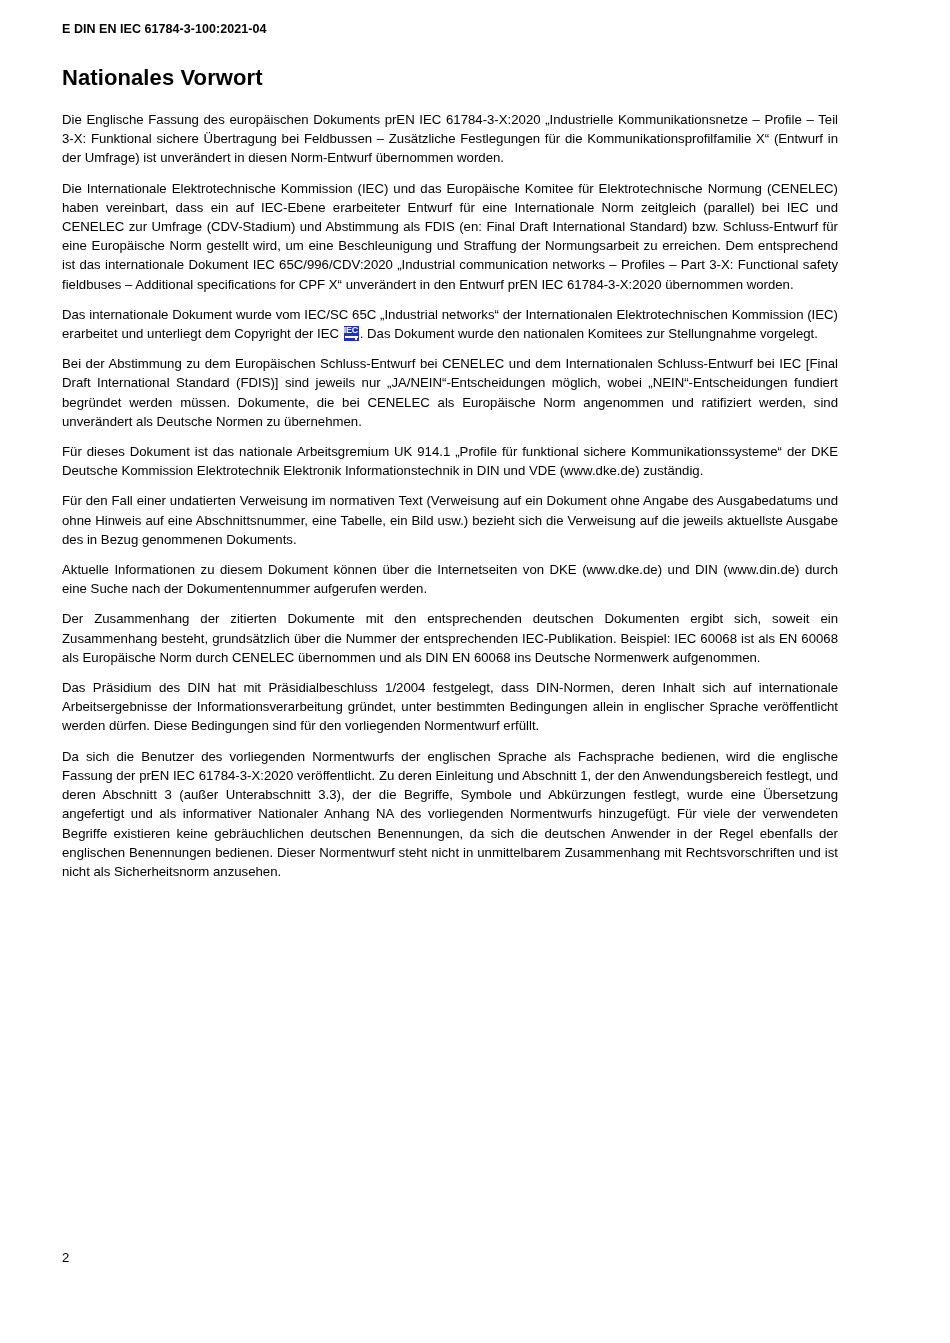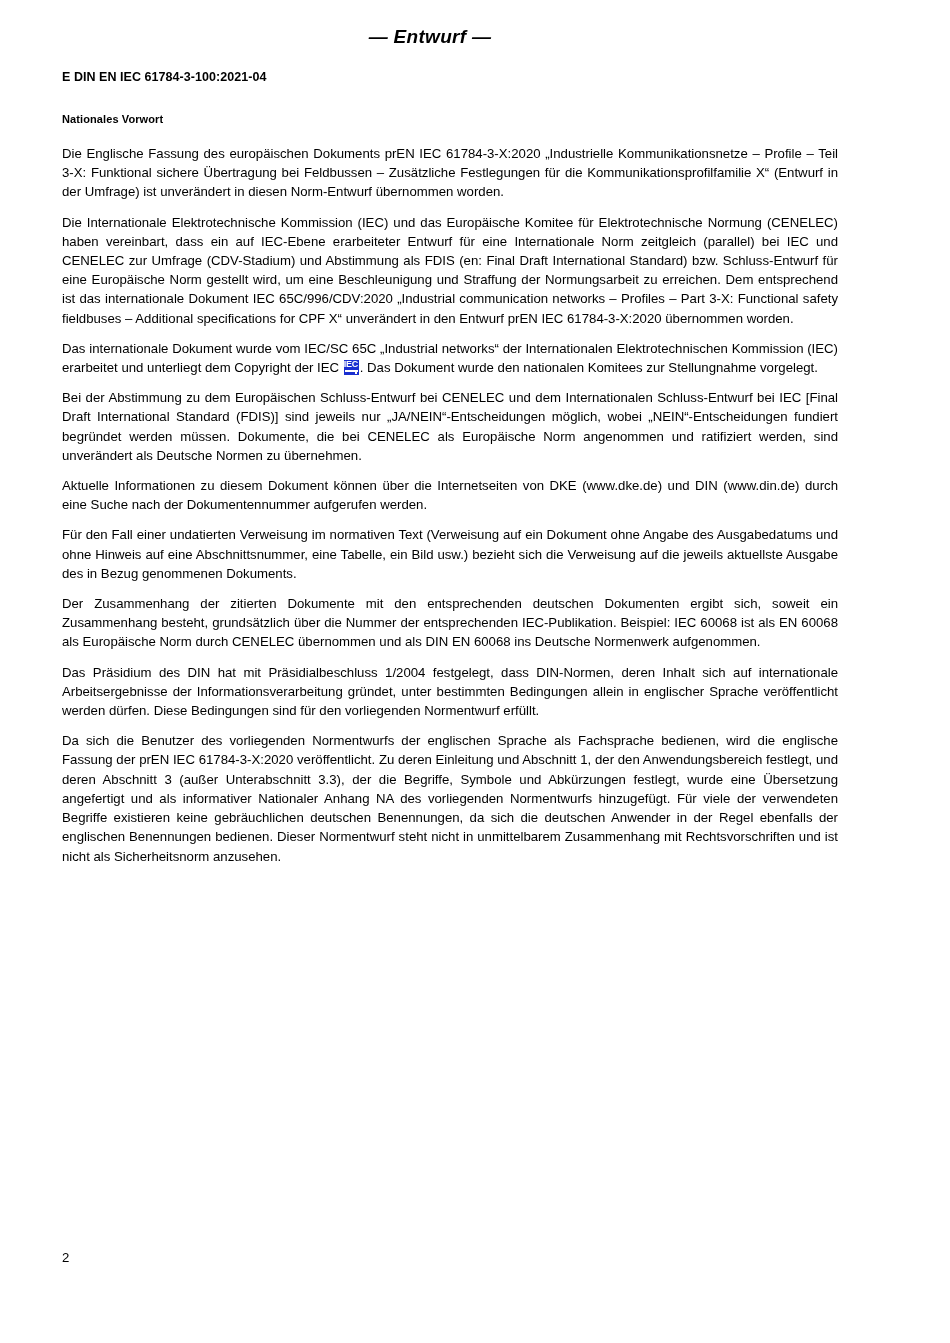--- a/index.html
+++ b/index.html
@@ -36,21 +36,21 @@
     padding-right: 40px;
   }
   .doc-number {
     font-size: 12.5px;
     font-weight: bold;
     margin: 0;
     padding-top: 22px;
     letter-spacing: 0.05px;
   }
   .section-title {
-    font-size: 11px;
+    font-size: 22px;
     font-weight: bold;
     margin: 0;
     padding-top: 29px;
     letter-spacing: 0.1px;
   }
   .body-block {
     padding-top: 19px;
   }
   p.para {
     font-size: 13.2px;
@@ -110,40 +110,40 @@
     line-height: 16px;
   }
 </style>
 </head>
 <body>
 
 <div class="page">
 
   <div class="content">
 
-    <div class="draft-mark">— Entwurf —</div>
 
     <div class="doc-number">E DIN EN IEC 61784-3-100:2021-04</div>
 
     <h1 class="section-title">Nationales Vorwort</h1>
 
     <div class="body-block">
 
       <p class="para">Die Englische Fassung des europäischen Dokuments prEN IEC 61784-3-X:2020 „Industrielle Kommunikationsnetze – Profile – Teil 3-X: Funktional sichere Übertragung bei Feldbussen – Zusätzliche Festlegungen für die Kommunikationsprofilfamilie X“ (Entwurf in der Umfrage) ist unverändert in diesen Norm-Entwurf übernommen worden.</p>
 
       <p class="para">Die Internationale Elektrotechnische Kommission (IEC) und das Europäische Komitee für Elektrotechnische Normung (CENELEC) haben vereinbart, dass ein auf IEC-Ebene erarbeiteter Entwurf für eine Internationale Norm zeitgleich (parallel) bei IEC und CENELEC zur Umfrage (CDV-Stadium) und Abstimmung als FDIS (en: Final Draft International Standard) bzw. Schluss-Entwurf für eine Europäische Norm gestellt wird, um eine Beschleunigung und Straffung der Normungsarbeit zu erreichen. Dem entsprechend ist das internationale Dokument IEC 65C/996/CDV:2020 „Industrial communication networks – Profiles – Part 3-X: Functional safety fieldbuses – Additional specifications for CPF X“ unverändert in den Entwurf prEN IEC 61784-3-X:2020 übernommen worden.</p>
 
       <p class="para"><span>Das internationale Dokument wurde vom IEC/SC 65C „Industrial networks“ der Internationalen Elektrotechnischen Kommission (IEC) erarbeitet und unterliegt dem Copyright der IEC </span><span class="iec-logo"><span class="iec-letters">IEC</span><span class="iec-bar"></span><span class="iec-dot"></span></span><span>. Das Dokument wurde den nationalen Komitees zur Stellungnahme vorgelegt.</span></p>
 
       <p class="para">Bei der Abstimmung zu dem Europäischen Schluss-Entwurf bei CENELEC und dem Internationalen Schluss-Entwurf bei IEC [Final Draft International Standard (FDIS)] sind jeweils nur „JA/NEIN“-Entscheidungen möglich, wobei „NEIN“-Entscheidungen fundiert begründet werden müssen. Dokumente, die bei CENELEC als Europäische Norm angenommen und ratifiziert werden, sind unverändert als Deutsche Normen zu übernehmen.</p>
 
+      <p class="para">Für dieses Dokument ist das nationale Arbeitsgremium UK 914.1 „Profile für funktional sichere Kommunikationssysteme“ der DKE Deutsche Kommission Elektrotechnik Elektronik Informationstechnik in DIN und VDE (www.dke.de) zuständig.</p>
+
+      <p class="para">Für den Fall einer undatierten Verweisung im normativen Text (Verweisung auf ein Dokument ohne Angabe des Ausgabedatums und ohne Hinweis auf eine Abschnittsnummer, eine Tabelle, ein Bild usw.) bezieht sich die Verweisung auf die jeweils aktuellste Ausgabe des in Bezug genommenen Dokuments.</p>
 
       <p class="para">Aktuelle Informationen zu diesem Dokument können über die Internetseiten von DKE (www.dke.de) und DIN (www.din.de) durch eine Suche nach der Dokumentennummer aufgerufen werden.</p>
-
-      <p class="para">Für den Fall einer undatierten Verweisung im normativen Text (Verweisung auf ein Dokument ohne Angabe des Ausgabedatums und ohne Hinweis auf eine Abschnittsnummer, eine Tabelle, ein Bild usw.) bezieht sich die Verweisung auf die jeweils aktuellste Ausgabe des in Bezug genommenen Dokuments.</p>
 
 
       <p class="para">Der Zusammenhang der zitierten Dokumente mit den entsprechenden deutschen Dokumenten ergibt sich, soweit ein Zusammenhang besteht, grundsätzlich über die Nummer der entsprechenden IEC-Publikation. Beispiel: IEC 60068 ist als EN 60068 als Europäische Norm durch CENELEC übernommen und als DIN EN 60068 ins Deutsche Normenwerk aufgenommen.</p>
 
       <p class="para">Das Präsidium des DIN hat mit Präsidialbeschluss 1/2004 festgelegt, dass DIN-Normen, deren Inhalt sich auf internationale Arbeitsergebnisse der Informationsverarbeitung gründet, unter bestimmten Bedingungen allein in englischer Sprache veröffentlicht werden dürfen. Diese Bedingungen sind für den vorliegenden Normentwurf erfüllt.</p>
 
       <p class="para">Da sich die Benutzer des vorliegenden Normentwurfs der englischen Sprache als Fachsprache bedienen, wird die englische Fassung der prEN IEC 61784-3-X:2020 veröffentlicht. Zu deren Einleitung und Abschnitt 1, der den Anwendungsbereich festlegt, und deren Abschnitt 3 (außer Unterabschnitt 3.3), der die Begriffe, Symbole und Abkürzungen festlegt, wurde eine Übersetzung angefertigt und als informativer Nationaler Anhang NA des vorliegenden Normentwurfs hinzugefügt. Für viele der verwendeten Begriffe existieren keine gebräuchlichen deutschen Benennungen, da sich die deutschen Anwender in der Regel ebenfalls der englischen Benennungen bedienen. Dieser Normentwurf steht nicht in unmittelbarem Zusammenhang mit Rechtsvorschriften und ist nicht als Sicherheitsnorm anzusehen.</p>
 
     </div>
   </div>

